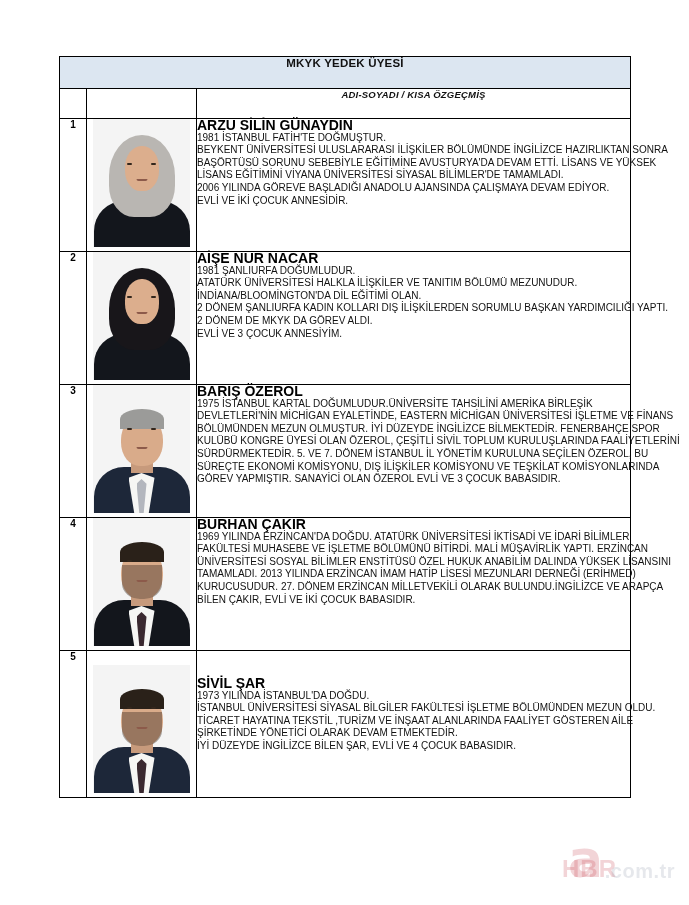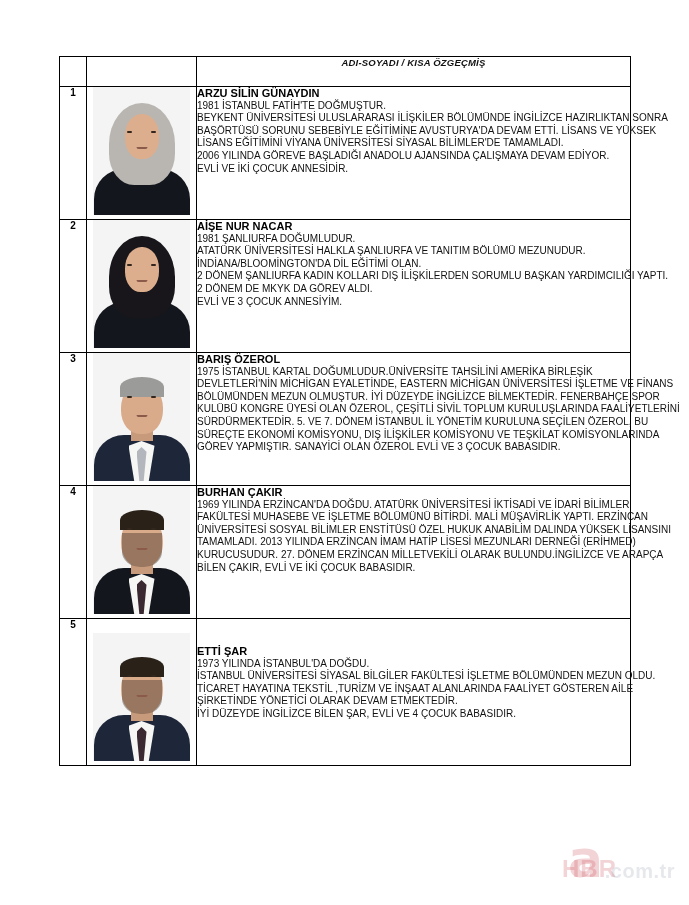--- a/index.html
+++ b/index.html
@@ -68,21 +68,21 @@
     text-align: center;
     vertical-align: top;
     padding-top: 6px;
   }
   .bio-cell {
     padding: 6px 4px 6px 7px;
     vertical-align: top;
   }
   .bio-name {
     font-weight: bold;
-    font-size: 11px;
+    font-size: 14px;
     color: #000;
     line-height: 12.6px;
     white-space: nowrap;
   }
   .bio-lines {
     font-size: 10px;
     color: #111;
     line-height: 12.6px;
   }
   .bio-lines div { white-space: nowrap; }
@@ -261,20 +261,23 @@
 
 <div class="page">
 
   <table class="doc-table">
     <colgroup>
       <col class="col-num">
         <col class="col-photo">
         <col class="col-bio">
     </colgroup>
     <tbody>
+      <tr>
+        <td class="title-cell" colspan="3">MKYK YEDEK ÜYESİ</td>
+      </tr>
       <tr>
         <td class="subhead-num"></td>
         <td class="subhead-photo"></td>
         <td class="subhead-bio">ADI-SOYADI / KISA ÖZGEÇMİŞ</td>
       </tr>
 
       <tr>
         <td class="num-cell">1</td>
         <td class="photo-cell">
           <span class="portrait">
@@ -312,21 +315,21 @@
             <span class="face-hole"></span>
             <span class="eye l" style="bottom:82px"></span>
             <span class="eye r" style="bottom:82px"></span>
             <span class="mouth" style="bottom:66px"></span>
           </span>
         </td>
         <td class="bio-cell">
           <div class="bio-name">AİŞE NUR NACAR</div>
           <div class="bio-lines">
             <div>1981 ŞANLIURFA DOĞUMLUDUR.</div>
-            <div>ATATÜRK ÜNİVERSİTESİ HALKLA ŞANLIURFA VE TANITIM BÖLÜMÜ MEZUNUDUR.</div>
+            <div>ATATÜRK ÜNİVERSİTESİ HALKLA İLİŞKİLER VE TANITIM BÖLÜMÜ MEZUNUDUR.</div>
             <div>İNDİANA/BLOOMİNGTON'DA DİL EĞİTİMİ OLAN.</div>
             <div>2 DÖNEM ŞANLIURFA KADIN KOLLARI DIŞ İLİŞKİLERDEN SORUMLU BAŞKAN YARDIMCILIĞI YAPTI.</div>
             <div>2 DÖNEM DE MKYK DA GÖREV ALDI.</div>
             <div>EVLİ VE 3 ÇOCUK ANNESİYİM.</div>
           </div>
         </td>
       </tr>
 
       <tr>
         <td class="num-cell">3</td>
@@ -399,21 +402,21 @@
             <span class="beard"></span>
             <span class="hairtop"></span>
             <span class="eye l" style="bottom:84px"></span>
             <span class="eye r" style="bottom:84px"></span>
             <span class="mouth" style="bottom:64px"></span>
             <span class="shirt"></span>
             <span class="tie tie-dark"></span>
           </span>
         </td>
         <td class="bio-cell" style="padding-top:26px">
-          <div class="bio-name">ETTİ ŞAR</div>
+          <div class="bio-name">SİVİL ŞAR</div>
           <div class="bio-lines">
             <div>1973 YILINDA İSTANBUL'DA DOĞDU.</div>
             <div>İSTANBUL ÜNİVERSİTESİ SİYASAL BİLGİLER FAKÜLTESİ İŞLETME BÖLÜMÜNDEN MEZUN OLDU.</div>
             <div>TİCARET HAYATINA TEKSTİL ,TURİZM VE İNŞAAT ALANLARINDA FAALİYET GÖSTEREN AİLE</div>
             <div>ŞİRKETİNDE YÖNETİCİ OLARAK DEVAM ETMEKTEDİR.</div>
             <div>İYİ DÜZEYDE İNGİLİZCE BİLEN ŞAR, EVLİ VE 4 ÇOCUK BABASIDIR.</div>
           </div>
         </td>
       </tr>
     </tbody>

